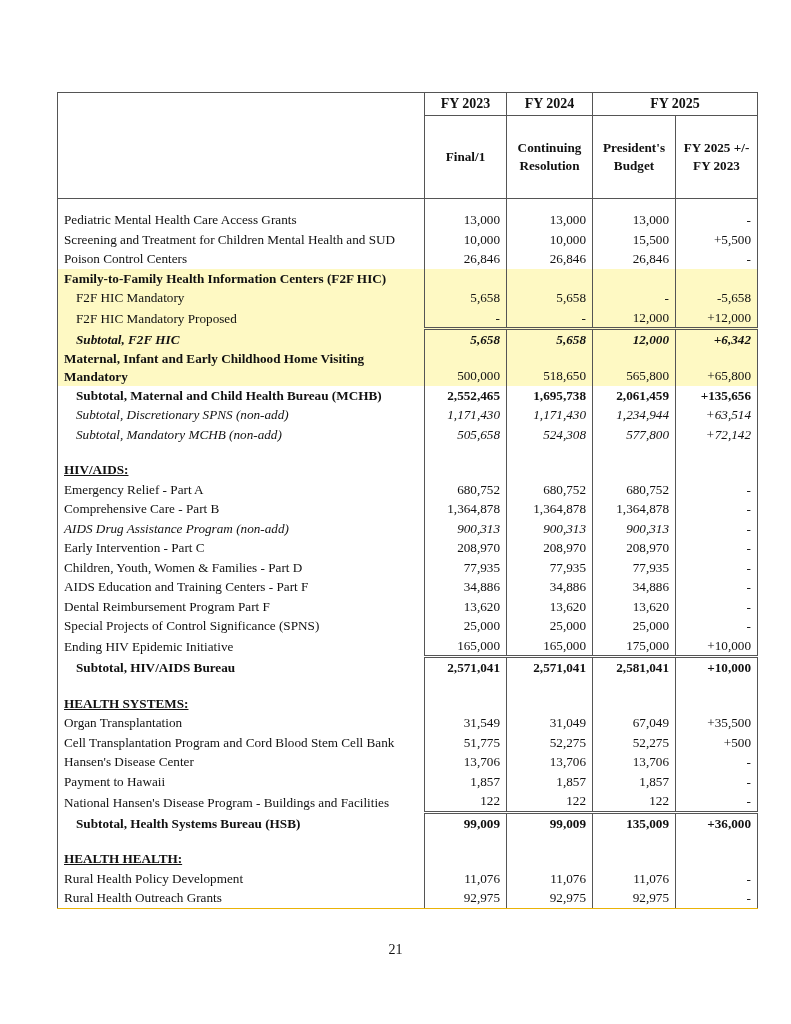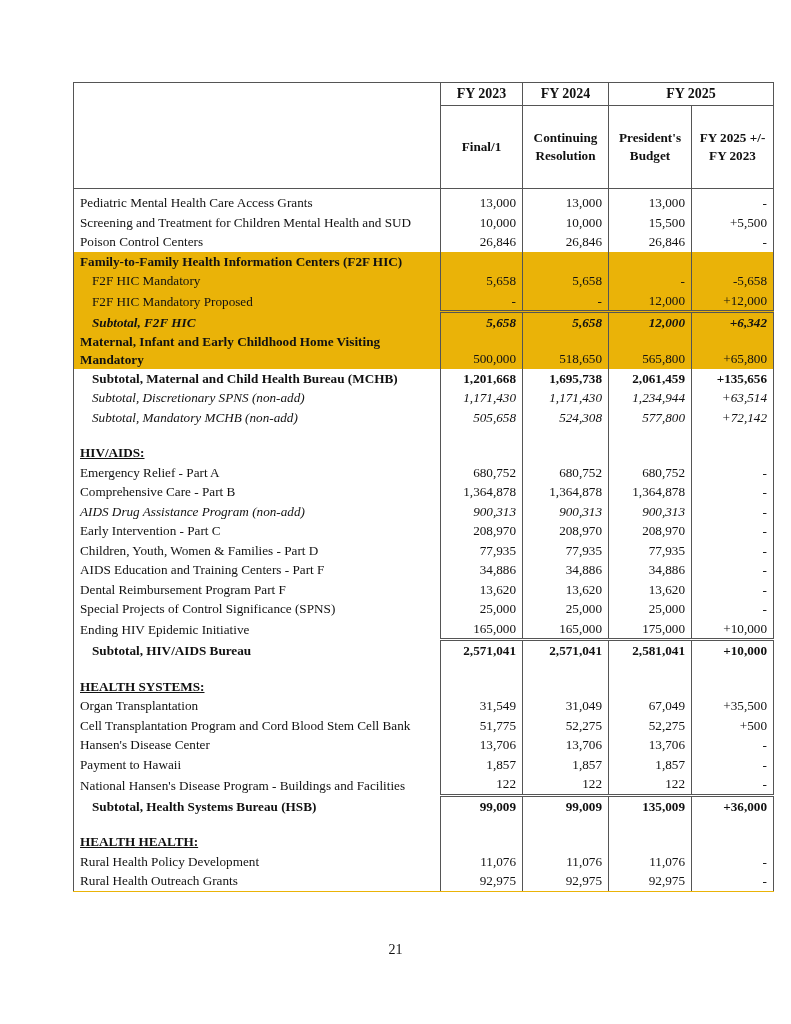--- a/index.html
+++ b/index.html
@@ -1,40 +1,40 @@
 <!DOCTYPE html>
 <html><head>
   <meta charset="utf-8">
   <style>
     html, body { margin: 0; padding: 0; background: #ffffff; }
     body { width: 791px; height: 1024px; position: relative; font-family: "Liberation Serif", serif; color: #111; }
-    .page { position: absolute; left: 57px; top: 82px; width: 700px; margin-left: 16px; }
+    .page { position: absolute; left: 57px; top: 92px; width: 700px; }
     table { border-collapse: collapse; width: 700px; table-layout: fixed; font-size: 13.2px; line-height: 19.5px; }
     col.c0 { width: 367px; }
     col.c1 { width: 82px; }
     col.c2 { width: 86px; }
     col.c3 { width: 83px; }
     col.c4 { width: 82px; }
     td, th { padding: 0 4px; vertical-align: bottom; }
     th { font-weight: bold; text-align: center; border: 1px solid #555; }
     .hdr-top th { height: 22px; vertical-align: middle; font-size: 14px; }
     .hdr-sub th { height: 82px; vertical-align: middle; line-height: 18px; font-size: 13.2px; }
     th.blank { border-bottom: 1px solid #555; }
     td { border-left: 1px solid #555; border-right: 1px solid #555; }
     td.num { text-align: right; padding-right: 6px; }
     td.label { padding-left: 6px; }
     .indent { padding-left: 18px !important; }
     .bold { font-weight: bold; }
     .ital { font-style: italic; }
     .u { text-decoration: underline; }
-    tr.shade td { background: #eab308; }
+    tr.shade td { background: #fef9c3; }
     tr.subtotal td.num { border-top: 3px double #555; }
     tr.wrap td.label { line-height: 18px; }
     tr.spacer td { height: 16px; }
-    tr.first td { padding-top: 4px; }
+    tr.first td { padding-top: 11px; }
     tr.last td { border-bottom: 1px solid #eab308; }
     .page-number { position: absolute; top: 942px; left: 0; width: 791px; text-align: center; font-size: 14px; }
   </style>
 </head>
 <body>
 
 <div class="page">
   <table>
     <colgroup>
         <col class="c0">
@@ -109,21 +109,21 @@
         </tr>
         <tr class="shade wrap">
           <td class="label bold">Maternal, Infant and Early Childhood Home Visiting Mandatory</td>
           <td class="num ">500,000</td>
           <td class="num ">518,650</td>
           <td class="num ">565,800</td>
           <td class="num ">+65,800</td>
         </tr>
         <tr class="">
           <td class="label indent bold">Subtotal, Maternal and Child Health Bureau (MCHB)</td>
-          <td class="num bold">1,201,668</td>
+          <td class="num bold">2,552,465</td>
           <td class="num bold">1,695,738</td>
           <td class="num bold">2,061,459</td>
           <td class="num bold">+135,656</td>
         </tr>
         <tr class="">
           <td class="label indent ital">Subtotal, Discretionary SPNS (non-add)</td>
           <td class="num ital">1,171,430</td>
           <td class="num ital">1,171,430</td>
           <td class="num ital">1,234,944</td>
           <td class="num ital">+63,514</td>

